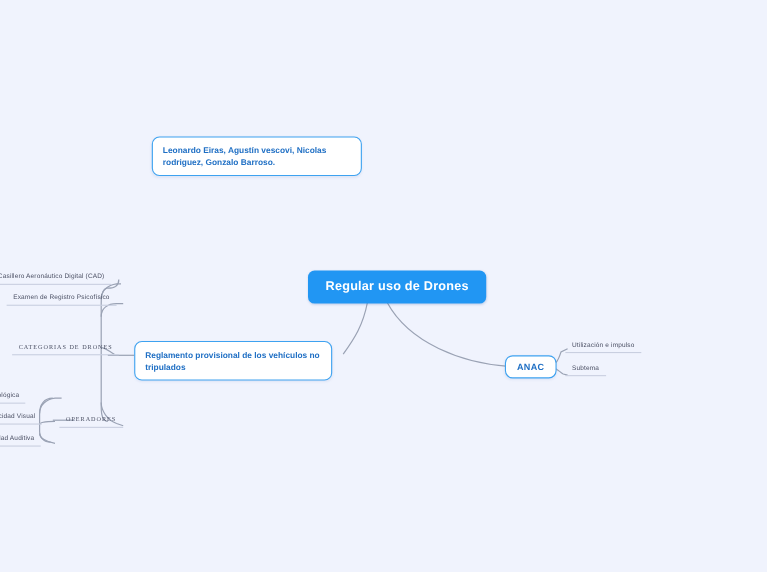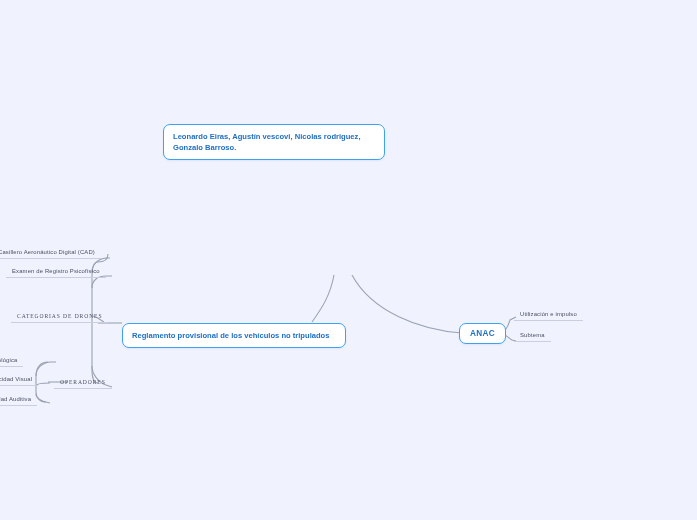--- a/index.html
+++ b/index.html
@@ -123,26 +123,29 @@
       <path d="M 48 382 C 56 382, 62 382, 68 382"></path>
       <path d="M 36 376 C 36 368, 42 363, 50 362 L 56 362"></path>
       <path d="M 36 386 C 36 384, 42 383, 50 383"></path>
       <path d="M 36 394 C 36 398, 42 402, 50 403"></path>
 
       <path d="M 497 333 C 506 333, 508 326, 510 320 L 516 317"></path>
       <path d="M 497 333 C 506 333, 508 338, 512 340 L 516 341"></path>
     </g>
   </svg>
 
-  <div class="node node-primary" style="left:138px; top:124px; width:222px;margin-left:25px;">
+  <div class="node node-primary" style="left:138px; top:124px; width:191px;">
     <span>Leonardo Eiras, Agustín vescovi, Nicolas rodriguez, Gonzalo Barroso.</span>
   </div>
 
+  <div class="node node-root" style="left:280px; top:246px;">
+    <span>Regular uso de Drones</span>
+  </div>
 
-  <div class="node node-primary" style="left:122px; top:310px; width:224px;margin-top:13px;">
+  <div class="node node-primary" style="left:122px; top:310px; width:180px;">
     <span>Reglamento provisional de los vehículos no tripulados</span>
   </div>
 
   <div class="node node-anac" style="left:459px; top:323px;justify-content:flex-end;">
     <span>ANAC</span>
   </div>
 
   <div class="node node-leaf sans" style="left:-8px; top:246px; height:13px;">
     <span>Casillero  Aeronáutico  Digital (CAD)</span>
   </div>

